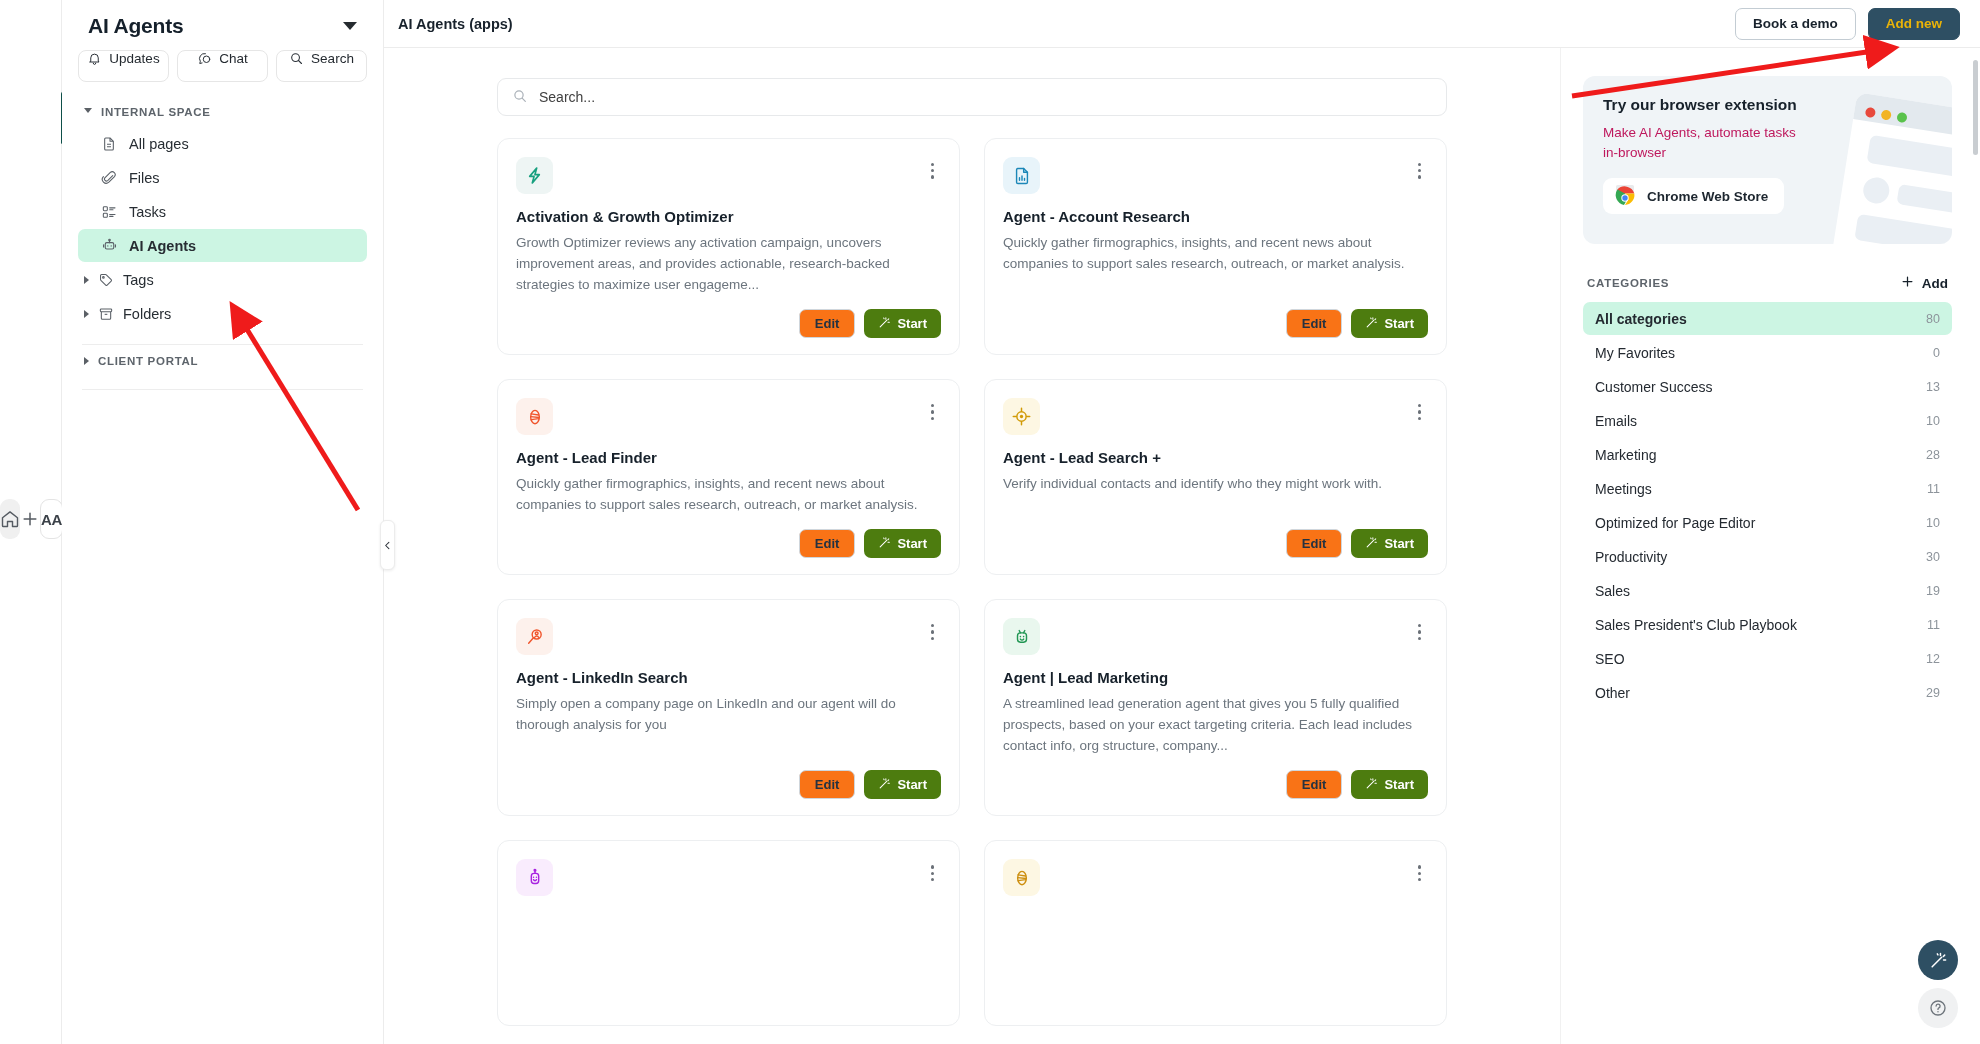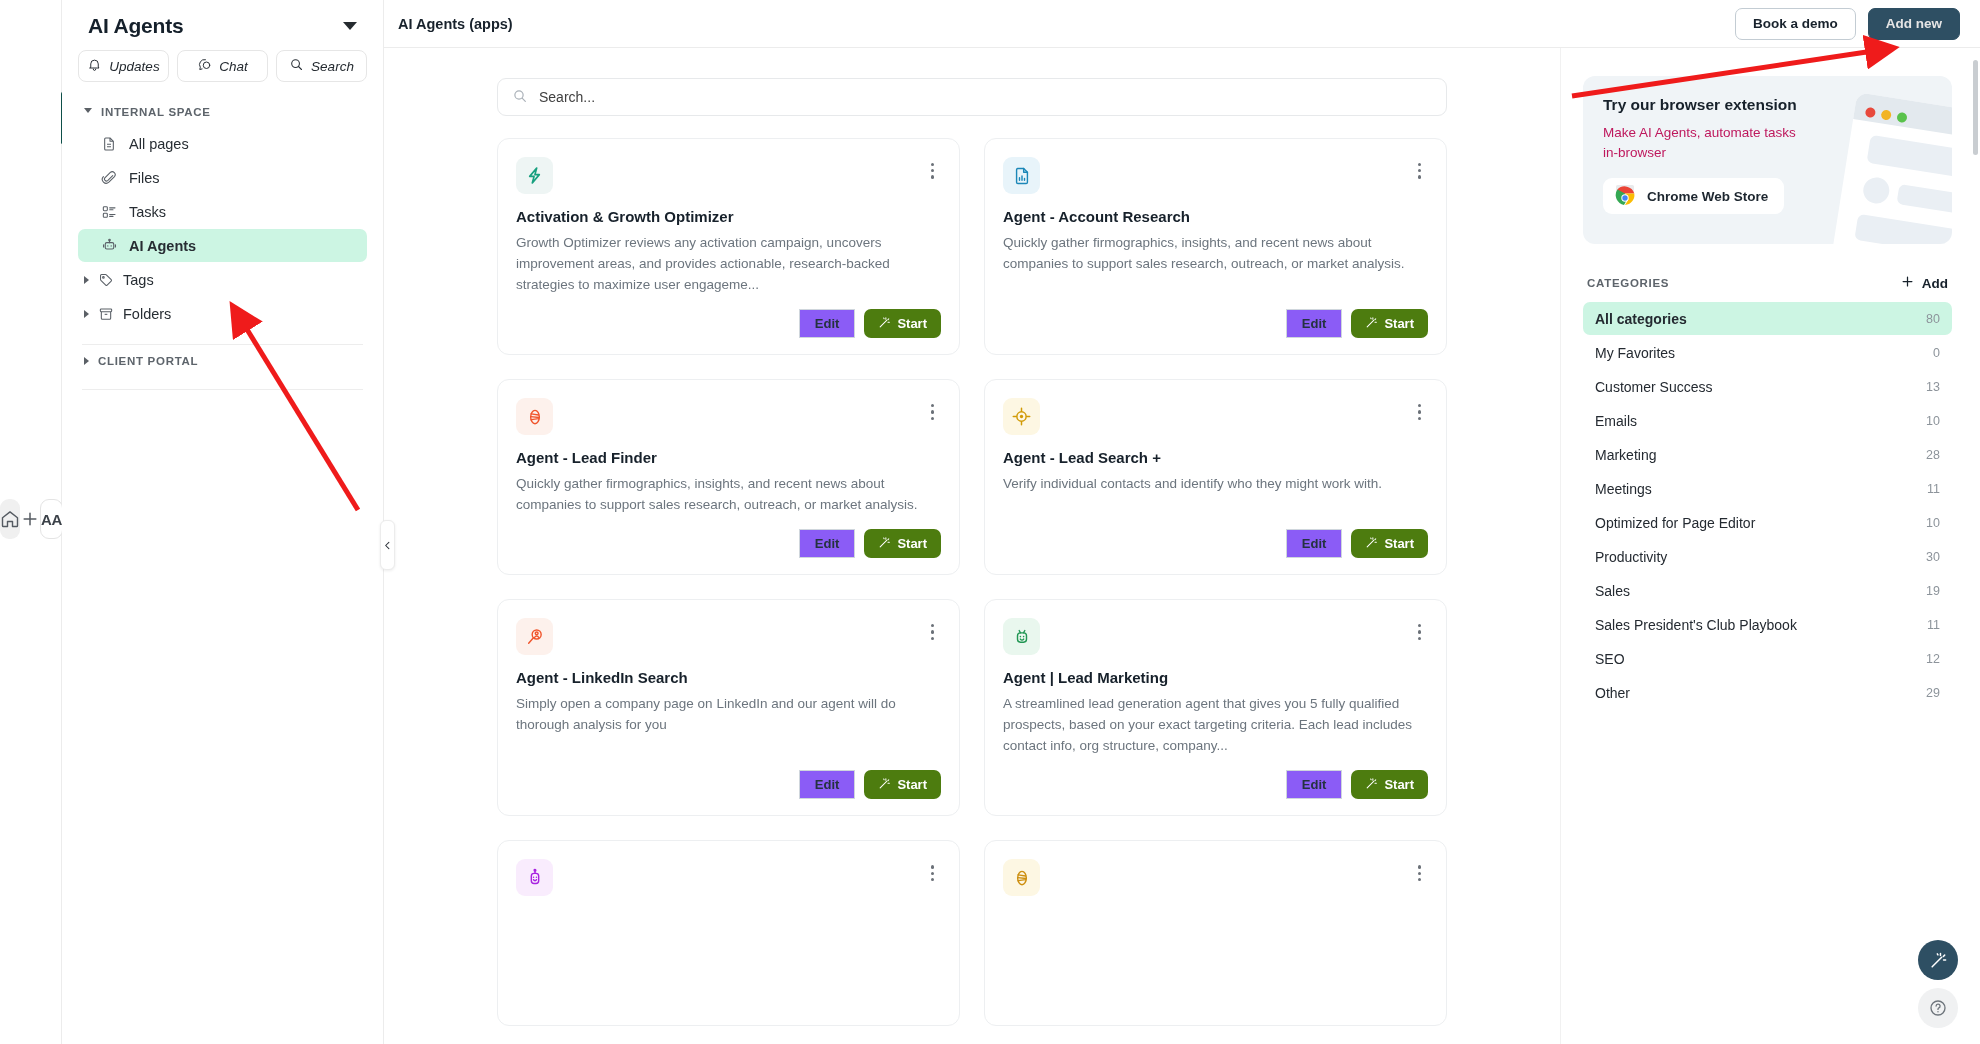--- a/index.html
+++ b/index.html
@@ -56,22 +56,22 @@
   }
   .sb-head {
     display: flex; align-items: center; justify-content: space-between;
     padding: 14px 10px 12px 10px;
   }
   .sb-title { font-size: 21px; font-weight: 700; color: #15202b; letter-spacing:-.2px;}
   .caret-down { width:0;height:0;border-left:7px solid transparent;border-right:7px solid transparent;border-top:8px solid #262b30;cursor:pointer;}
   .sb-tabs { display: flex; gap: 8px; padding: 0 0 14px 0; }
   .sb-tab {
     flex: 1; height: 32px; border: 1px solid #e6e6e6; border-radius: 8px;
-    display: flex; align-items: center; justify-content: center; gap: 7px;
-    font-size: 13.5px; color: #242a30; cursor: pointer; background:#fff;font-style:italic;
+    display: flex; justify-content: center; gap: 7px;
+    font-size: 13.5px; color: #242a30; cursor: pointer; background:#fff;
   }
   .sec-head {
     display: flex; align-items: center; gap: 9px;
     padding: 10px 8px 8px 6px; cursor: pointer;
   }
   .tri { width:0;height:0;border-left:5px solid #5b6066;border-top:4px solid transparent;border-bottom:4px solid transparent;}
   .tri.open { border-left:4px solid transparent;border-right:4px solid transparent;border-top:5px solid #5b6066; }
   .sec-label { font-size: 11.5px; font-weight: 600; letter-spacing: .7px; color: #5d646b; }
   .nav-item {
     display: flex; align-items: center; gap: 11px;
@@ -98,21 +98,21 @@
     display: flex; align-items: center; padding: 0 20px 0 14px; gap: 12px;
     background:#fff;
   }
   .topbar-title { font-size: 14.5px; font-weight: 600; color: #18222c; flex: 1; }
   .btn-outline {
     height: 32px; padding: 0 17px; border: 1px solid #c3ccd3; border-radius: 7px;
     background: #fff; font-size: 13.5px; font-weight: 600; color: #18222c; cursor: pointer;
   }
   .btn-dark {
     height: 32px; padding: 0 17px; border: 1px solid #2e4f63; border-radius: 7px;
-    background: #2e4f63; font-size: 13.5px; font-weight: 600; color: #e5e5e5; cursor: pointer;
+    background: #2e4f63; font-size: 13.5px; font-weight: 600; color: #eab308; cursor: pointer;
   }
 
   .body-area { flex: 1; display: flex; min-height: 0; }
   .content {
     flex: 1; padding: 30px 0 0 0; overflow: hidden; position: relative; min-width:0;
     display:flex; justify-content:center;
   }
   .content-inner { width: 950px; }
   .searchbar {
     height: 38px; border: 1px solid #e7e9eb; border-radius: 9px;
@@ -130,22 +130,22 @@
   .card-icon {
     width: 37px; height: 37px; border-radius: 9px;
     display: flex; align-items: center; justify-content: center;
   }
   .kebab { display:flex; flex-direction:column; gap:3px; padding:6px 7px; cursor:pointer;}
   .kebab i { width:3.2px;height:3.2px;border-radius:50%;background:#6b7178; display:block;}
   .card-title { font-size: 15px; font-weight: 700; color: #17212b; margin: 14px 0 7px 0; }
   .card-desc { font-size: 13.5px; line-height: 1.56; color: #6c757e; }
   .card-actions { margin-top: auto; padding-top: 14px; display: flex; justify-content: flex-end; gap: 9px; }
   .btn-edit {
-    height: 29px; padding: 0 15px; border: 1px solid #cfd6dc; border-radius: 0;
-    background: #8b5cf6; font-size: 13px; font-weight: 600; color: #253240; cursor: pointer;
+    height: 29px; padding: 0 15px; border: 1px solid #cfd6dc; border-radius: 7px;
+    background: #f97316; font-size: 13px; font-weight: 600; color: #253240; cursor: pointer;
   }
   .btn-start {
     height: 29px; padding: 0 14px; border: none; border-radius: 7px;
     background: #4d7c0f; font-size: 13px; font-weight: 600; color: #fff; cursor: pointer;
     display: flex; align-items: center; gap: 6px;
   }
 
   
   .rightpanel {
     width: 420px; flex-shrink: 0; padding: 28px 28px 0 22px;

